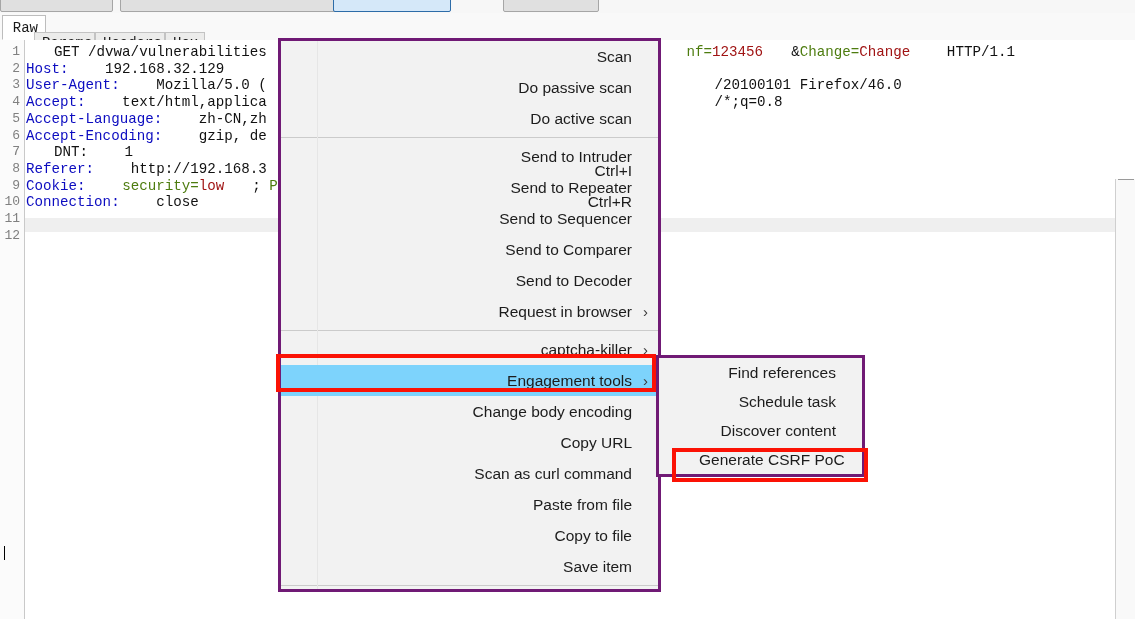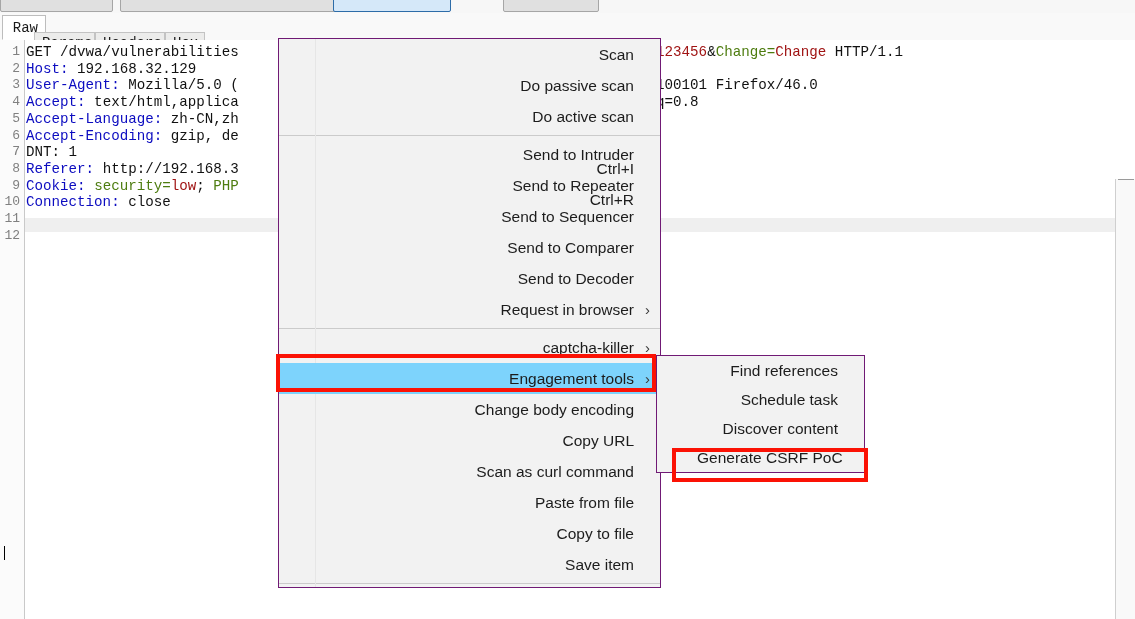--- a/index.html
+++ b/index.html
@@ -76,21 +76,21 @@
   .code {
     position: absolute; left: 26px; top: 0;
     font-family: "Liberation Mono", monospace;
     font-size: 14.2px;
     line-height: 16.7px;
     color: #111111;
     white-space: pre;
   }
   .code .row { position: absolute; left: 0; white-space: pre; }
   .hdr  { color: #0c0cc0; }
-  .val  { color: #111111; }
+  .val  { color: #111111; padding-left: 28px; }
   .pkey { color: #4d7c0f; }
   .pval { color: #a01414; }
   .selband {
     position: absolute; left: 25px; top: 178px;
     width: 1110px; height: 14px;
     background: #efefef;
   }
   .scrollnotch {
     position: absolute; right: 0; top: 139px; width: 19px; height: 440px;
     background: #f9f9f9;
@@ -102,21 +102,21 @@
   }
   .caret {
     position: absolute; left: 4px; top: 506px; width: 1px; height: 14px;
     background: #000;
   }
 
   
   .menu {
     position: absolute;
     background: #f2f2f2;
-    border: 1px solid #701a75;
+    border: 3px solid #701a75;
     box-sizing: border-box;
     font-size: 15.5px;
     color: #1c1c1c;
   }
   .mi {
     position: relative;
     height: 31px;
     line-height: 31px;
     padding-left: 45px;
     padding-right: 26px;

